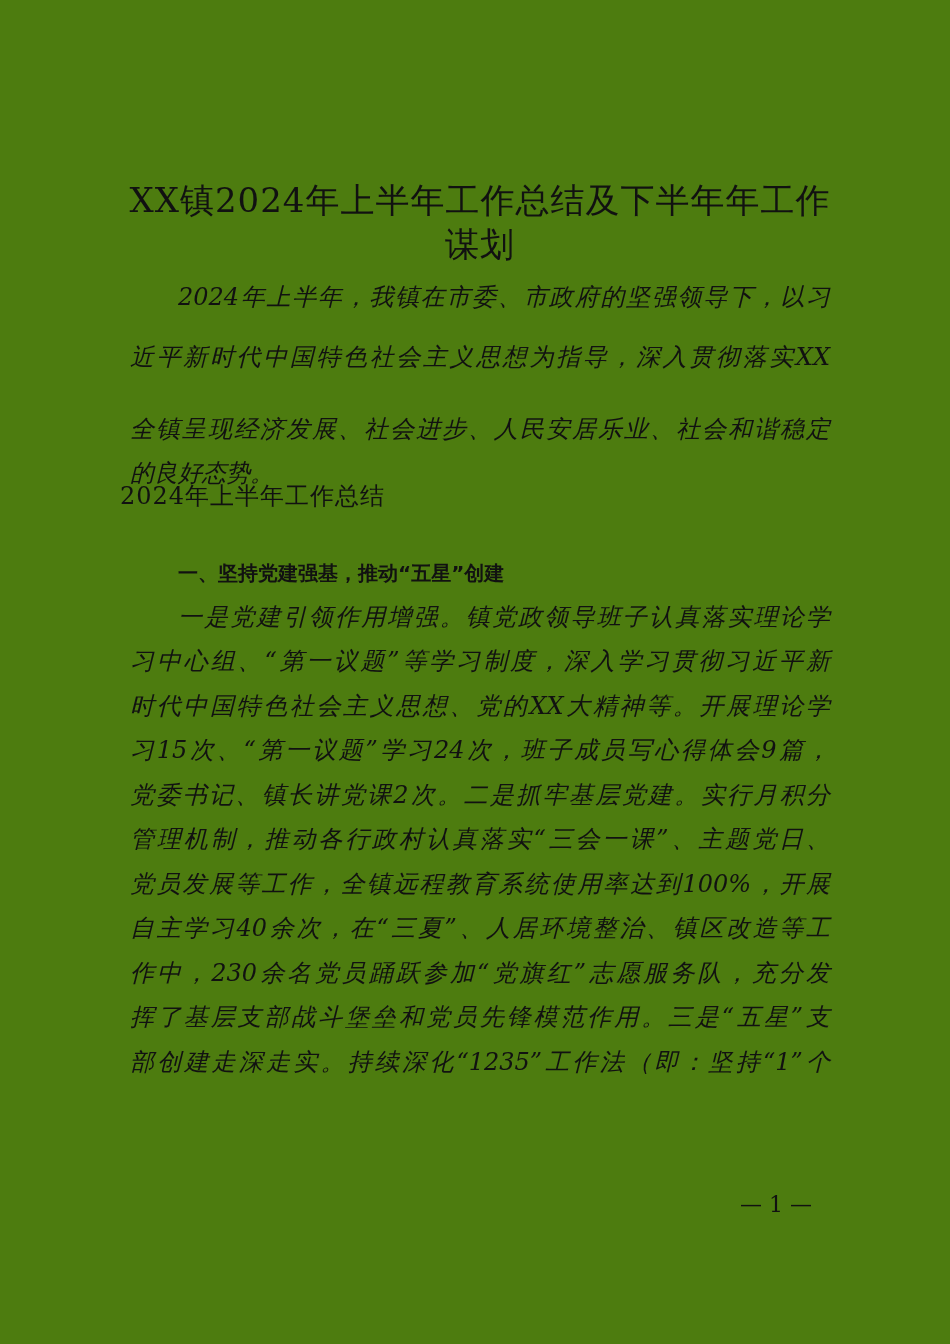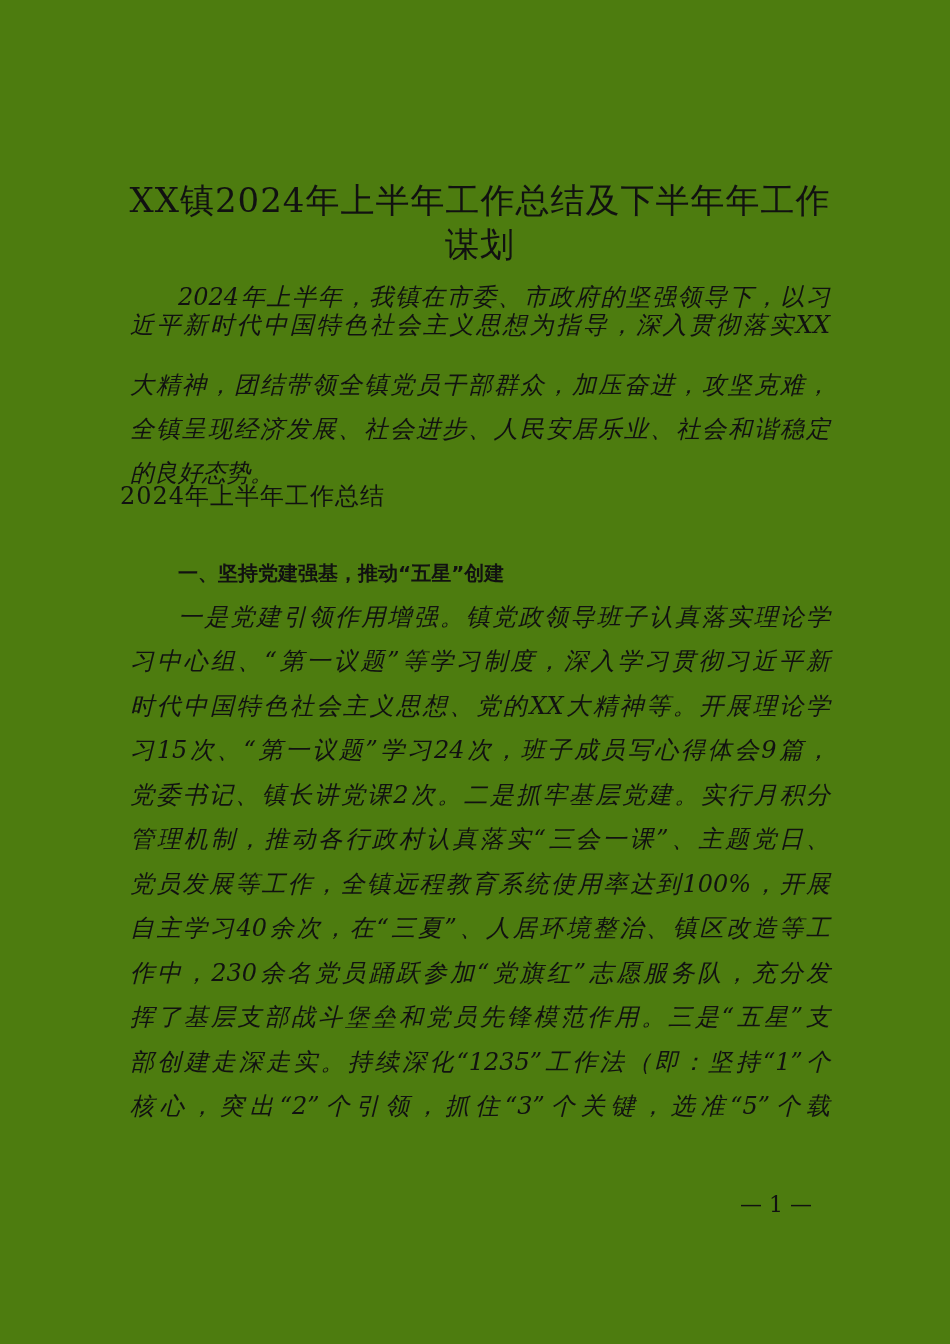--- a/index.html
+++ b/index.html
@@ -21,36 +21,34 @@
   .pagenum { position: absolute; left: 740px; top: 1192px; font-size: 22px; line-height: 26px; white-space: nowrap; }
 </style>
 </head>
 <body>
 
 <div class="page">
   <div class="title l1">XX镇2024年上半年工作总结及下半年年工作</div>
   <div class="title l2">谋划</div>
 
   <div class="line indent" style="top:282px">2024年上半年，我镇在市委、市政府的坚强领导下，以习</div>
-  <div class="line" style="top:310px">近平新时代中国特色社会主义思想为指导，深入贯彻落实XX</div>
-  <div class="line" style="top:370px">大精神，团结带领全镇党员干部群众，加压奋进，攻坚克难，</div>
+  <div class="line" style="top:342px">近平新时代中国特色社会主义思想为指导，深入贯彻落实XX</div>
   <div class="line last" style="top:458px">的良好态势。</div>
   <div class="line" style="top:414px">全镇呈现经济发展、社会进步、人民安居乐业、社会和谐稳定</div>
 
   <div class="subtitle">2024年上半年工作总结</div>
 
   <div class="section">一、坚持党建强基，推动“五星”创建</div>
 
   <div class="line indent" style="top:602px">一是党建引领作用增强。镇党政领导班子认真落实理论学</div>
   <div class="line" style="top:646px">习中心组、“第一议题”等学习制度，深入学习贯彻习近平新</div>
   <div class="line" style="top:691px">时代中国特色社会主义思想、党的XX大精神等。开展理论学</div>
   <div class="line" style="top:735px">习15次、“第一议题”学习24次，班子成员写心得体会9篇，</div>
   <div class="line" style="top:780px">党委书记、镇长讲党课2次。二是抓牢基层党建。实行月积分</div>
   <div class="line" style="top:824px">管理机制，推动各行政村认真落实“三会一课”、主题党日、</div>
   <div class="line" style="top:869px">党员发展等工作，全镇远程教育系统使用率达到100%，开展</div>
   <div class="line" style="top:913px">自主学习40余次，在“三夏”、人居环境整治、镇区改造等工</div>
   <div class="line" style="top:958px">作中，230余名党员踊跃参加“党旗红”志愿服务队，充分发</div>
   <div class="line" style="top:1002px">挥了基层支部战斗堡垒和党员先锋模范作用。三是“五星”支</div>
   <div class="line" style="top:1047px">部创建走深走实。持续深化“1235”工作法（即：坚持“1”个</div>
-  <div class="line" style="top:1091px">核心，突出“2”个引领，抓住“3”个关键，选准“5”个载</div>
 
   <div class="pagenum">— 1 —</div>
 </div>
 
 </body></html>

